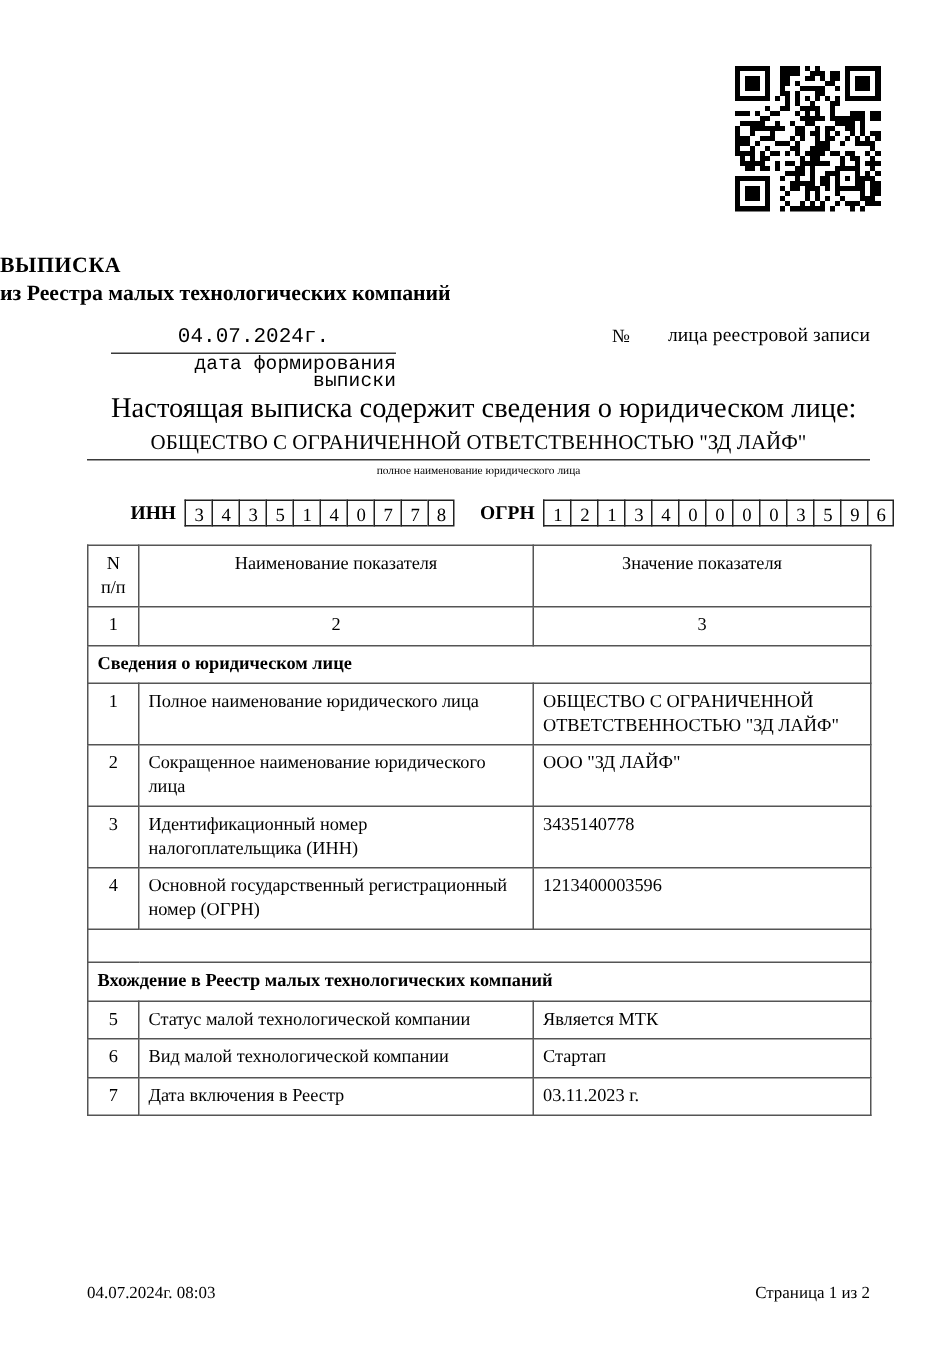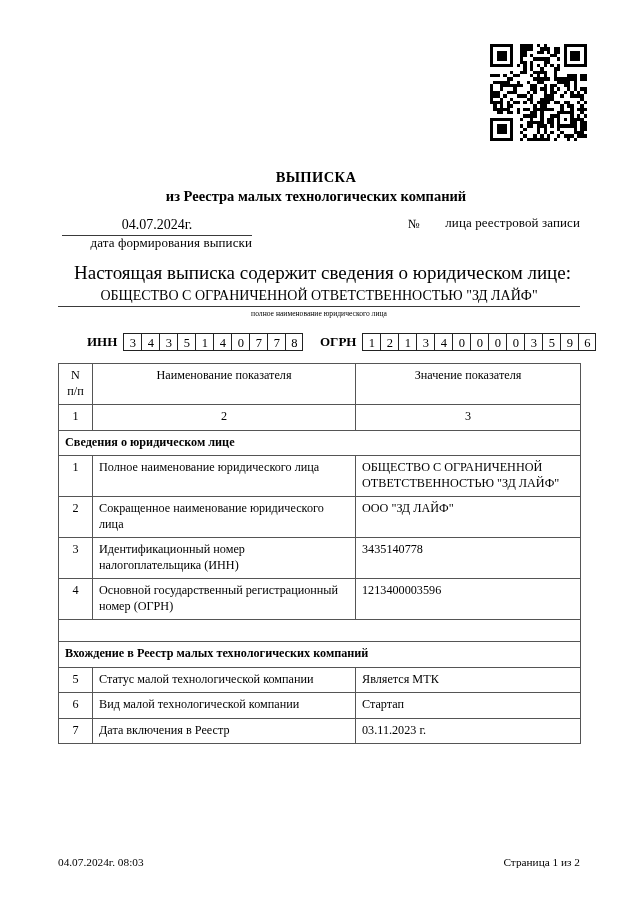--- a/index.html
+++ b/index.html
@@ -28,21 +28,20 @@
     height: 97px;
   }
   .qr-wrap svg { display: block; width: 100%; height: 100%; }
 
   
   .title-block {
     position: absolute;
     left: 0;
     top: 168px;
     width: 632px;
-    text-align: center;
   }
   .title-line1 {
     font-size: 14.5px;
     font-weight: bold;
     letter-spacing: .4px;
     line-height: 19px;
   }
   .title-line2 {
     font-size: 14.5px;
     font-weight: bold;
@@ -70,21 +69,21 @@
     display: block;
   }
   .field .caption {
     font-size: 13px;
     text-align: right;
     display: block;
     line-height: 11px;
     padding-top: 1px;
     letter-spacing: .1px;
   }
-  .field-date { left: 4px; width: 190px; }
+  .field-date { left: 16px; width: 190px; font-family: Liberation Mono, monospace; }
   .field-num  { left: 376px; width: 146px; }
   .num-symbol {
     position: absolute;
     left: 350px;
     top: 1px;
     font-size: 12.5px;
   }
 
   
   .lead {

